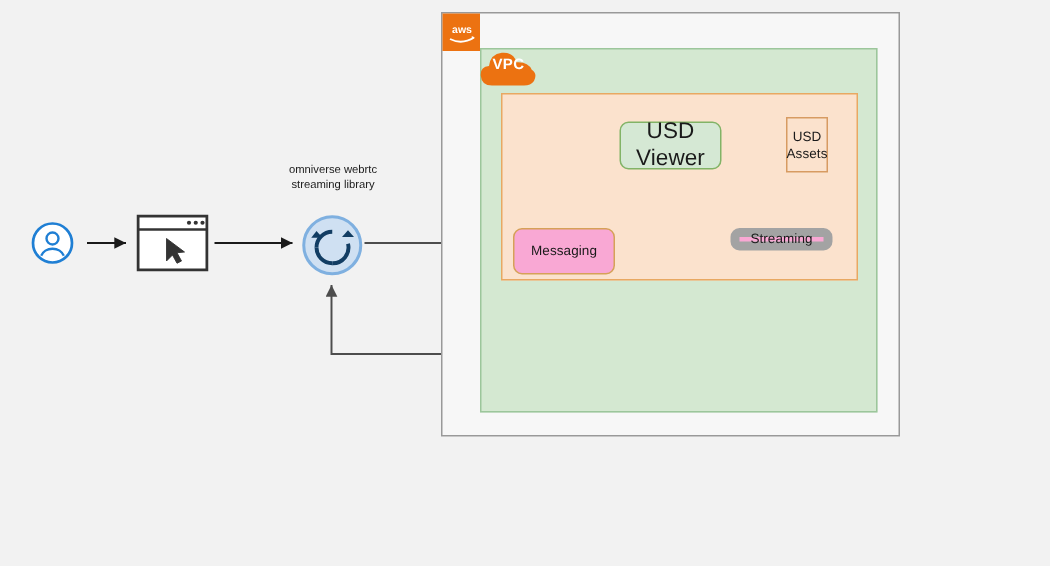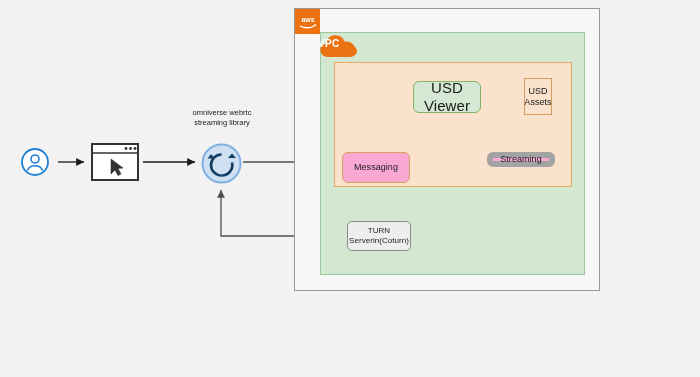--- a/index.html
+++ b/index.html
@@ -80,20 +80,21 @@
     top: 32px;
     width: 42px;
     height: 28px;
   }
   .vpc-badge svg { display: block; }
   .vpc-badge-text {
     position: absolute;
     left: 318px;
     top: 38px;
     width: 42px;
+    text-align: center;
     font-size: 10px;
     font-weight: bold;
     color: #ffffff;
     letter-spacing: 0.3px;
   }
 
   
   .kitapp-box {
     position: absolute;
     left: 334px;
@@ -281,20 +282,14 @@
   </div>
 
   <div class="node-label n-messaging">
     <span>Messaging</span>
   </div>
 
   <div class="node-label n-streaming">
     <span>Streaming</span>
   </div>
 
-  <div class="node-label n-turn">
-    <div>
-      <div>TURN</div>
-      <div>Serverin(Coturn)</div>
-    </div>
-  </div>
 
 </div>
 
 </body></html>

